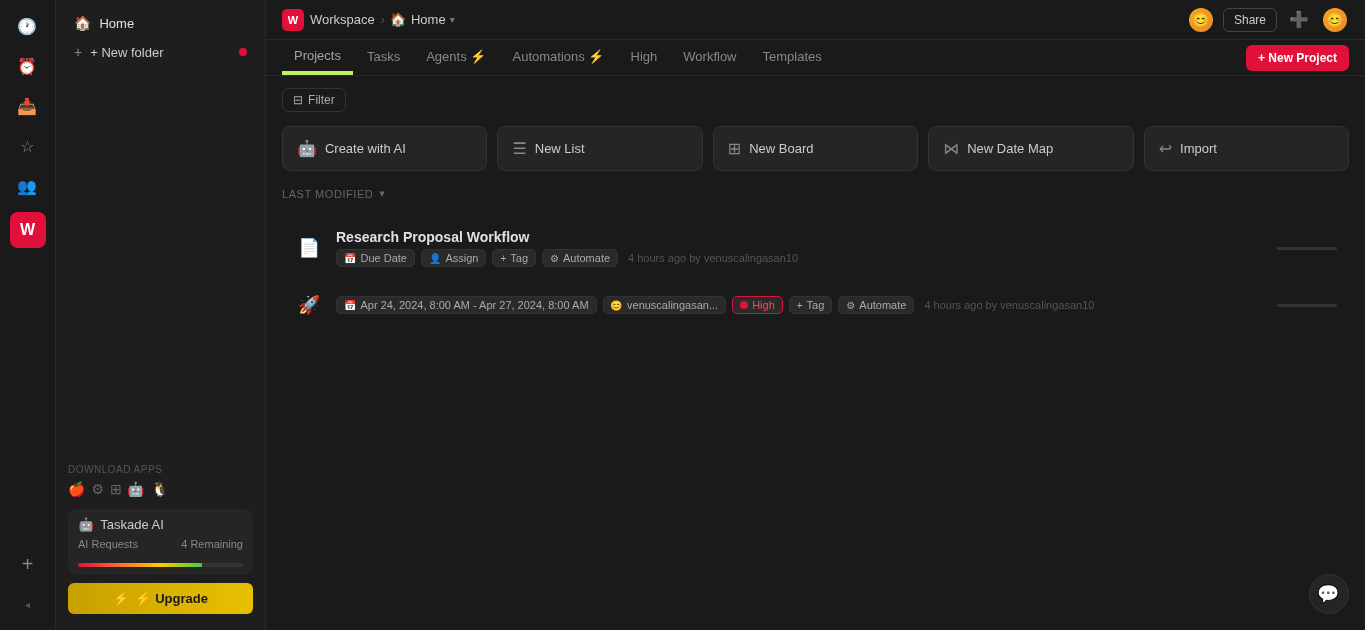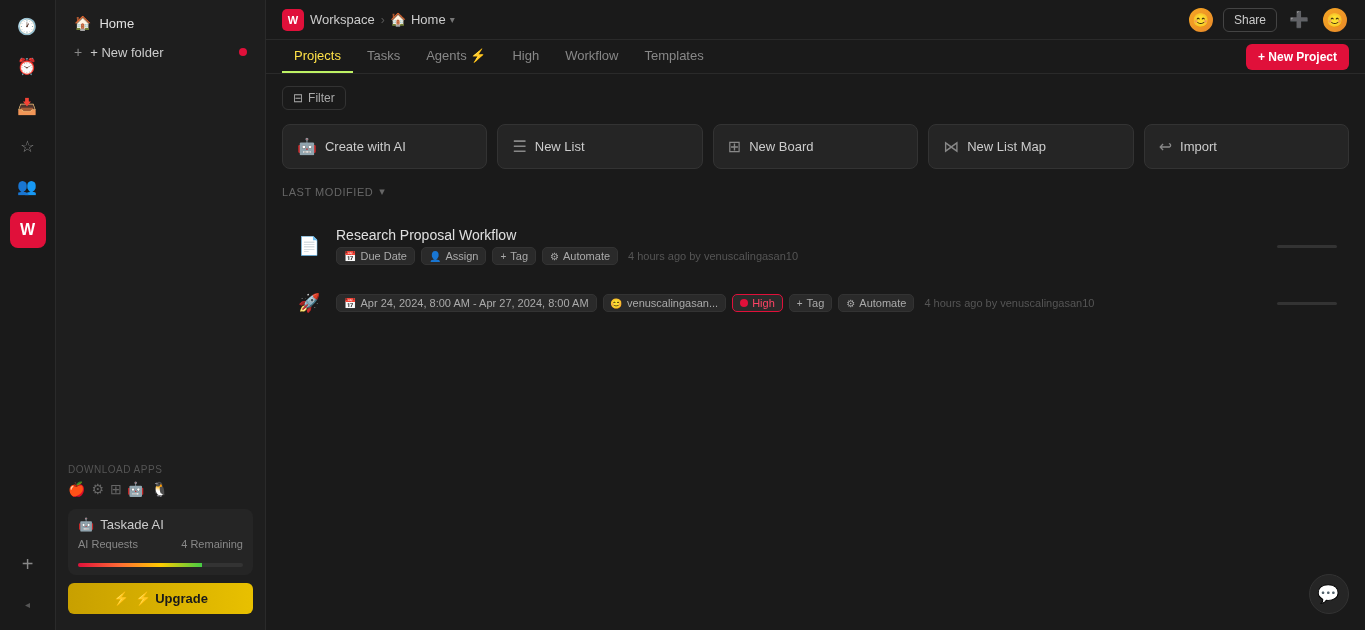--- a/index.html
+++ b/index.html
@@ -266,22 +266,22 @@
       padding: 8px 12px;
       font-size: 13px;
       color: #888;
       cursor: pointer;
       border-bottom: 2px solid transparent;
       display: flex;
       align-items: center;
       gap: 4px;
     }
     .tab.active {
-      color: #fde047;
-      border-bottom: 2px solid #bef264;
+      color: #a3a3a3;
+      border-bottom: 4px solid #bef264;
     }
     .new-project-btn {
       background: #e0103a;
       border: none;
       border-radius: 6px;
       color: white;
       padding: 6px 12px;
       font-size: 12px;
       font-weight: 600;
       cursor: pointer;
@@ -367,21 +367,21 @@
       border-radius: 6px;
       display: flex;
       align-items: center;
       justify-content: center;
       font-size: 18px;
       flex-shrink: 0;
     }
     .project-info { flex: 1; min-width: 0; }
     .project-title {
       font-size: 14px;
-      font-weight: 400;
+      font-weight: 700;
       color: #e0e0e0;
       margin-bottom: 4px;
     }
     .project-meta {
       display: flex;
       align-items: center;
       gap: 6px;
       flex-wrap: wrap;
     }
     .meta-chip {
@@ -518,20 +518,23 @@
       <div class="tab active">
         <span>Projects</span>
       </div>
       <div class="tab">
         <span>Tasks</span>
       </div>
       <div class="tab">
         <span>Agents ⚡</span>
       </div>
       <div class="tab">
+        <span>Automations ⚡</span>
+      </div>
+      <div class="tab">
         <span>High</span>
       </div>
       <div class="tab">
         <span>Workflow</span>
       </div>
       <div class="tab">
         <span>Templates</span>
       </div>
     </div>
     <button class="new-project-btn">+ New Project</button>
@@ -554,21 +557,21 @@
       <div class="create-option">
         <span class="co-icon">☰</span>
         <span>New List</span>
       </div>
       <div class="create-option">
         <span class="co-icon">⊞</span>
         <span>New Board</span>
       </div>
       <div class="create-option">
         <span class="co-icon">⋈</span>
-        <span>New List Map</span>
+        <span>New Date Map</span>
       </div>
       <div class="create-option">
         <span class="co-icon">↩</span>
         <span>Import</span>
       </div>
     </div>
 
     <div class="last-modified-row">
       <span>LAST MODIFIED</span>
       <span>▾</span>

